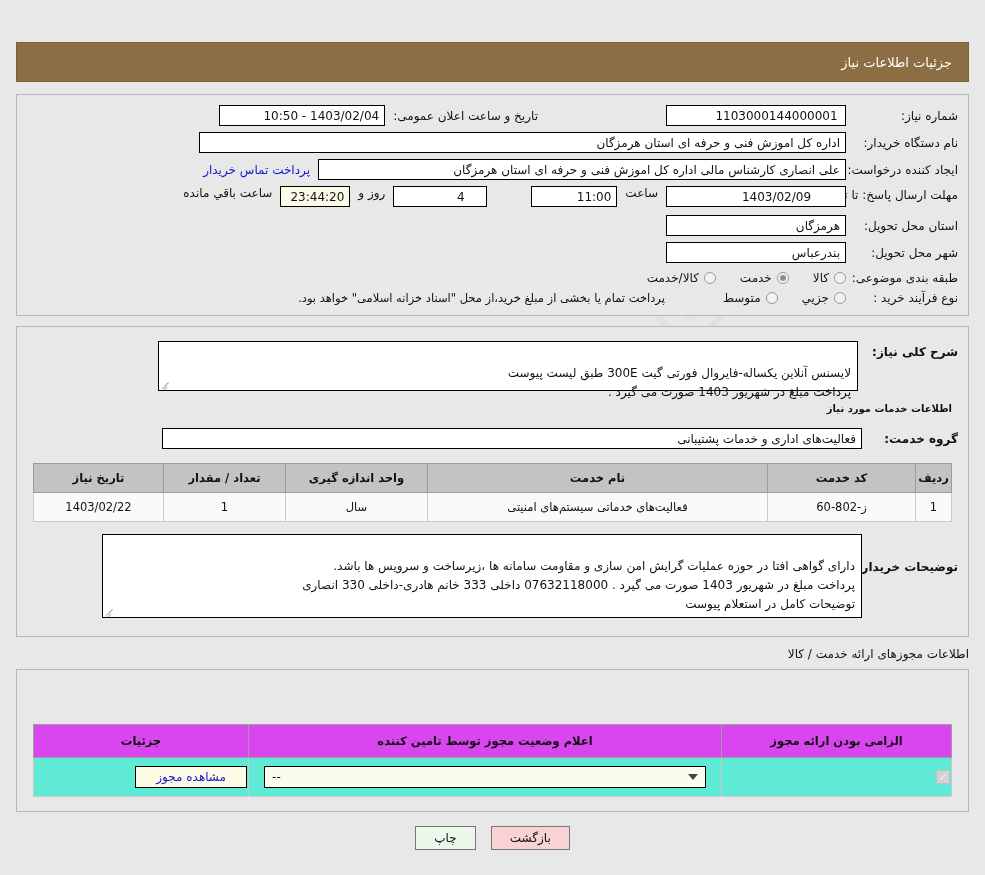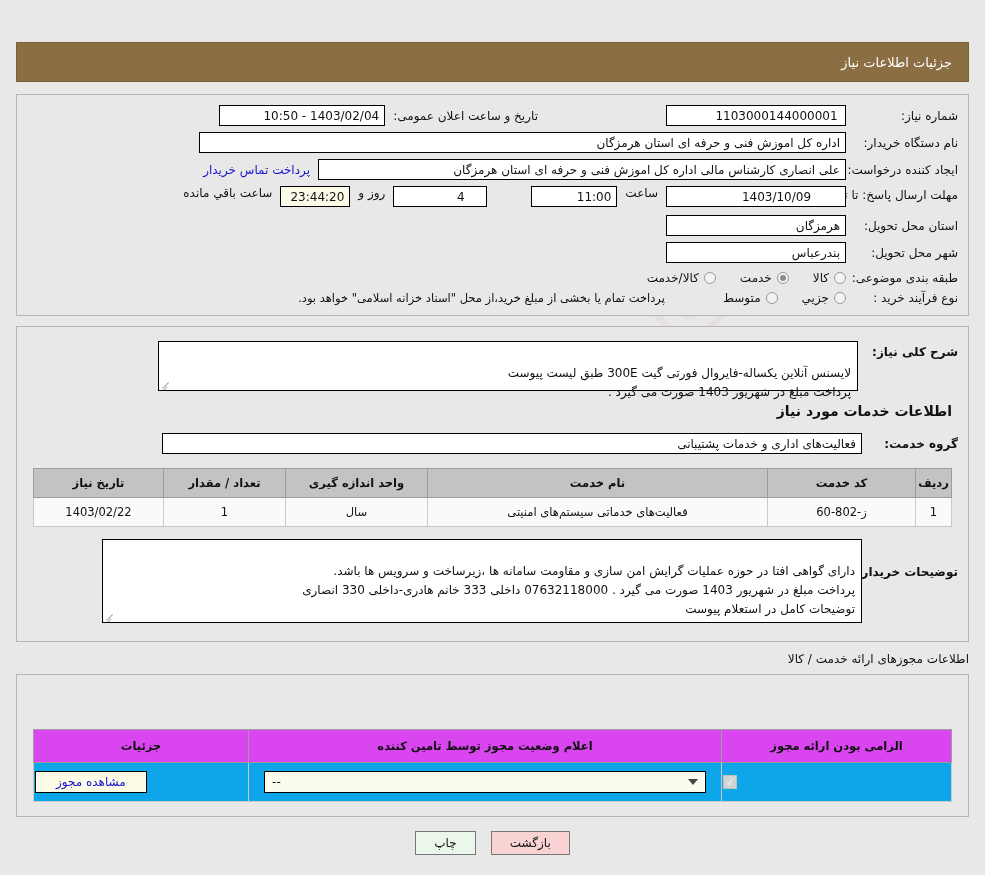--- a/index.html
+++ b/index.html
@@ -128,21 +128,21 @@
   .ta .grip {
     position: absolute; left: 2px; bottom: 1px;
     width: 10px; height: 10px; opacity: .55;
   }
   .ta .grip::before, .ta .grip::after {
     content:""; position:absolute; background:#555; height:1px; transform: rotate(-45deg);
   }
   .ta .grip::before { width: 9px; left: 0; top: 6px; }
   .ta .grip::after  { width: 5px; left: 2px; top: 9px; }
 
-  .section-title { font-size: 14px; font-weight: bold; margin: 12px 0 6px 0; text-align: right; }
+  .section-title { font-size: 10px; font-weight: bold; margin: 12px 0 6px 0; text-align: right; }
   .panel-caption { font-size: 12px; margin: 10px 16px 0 16px; text-align: right; }
 
   
   table.grid {
     border-collapse: collapse;
     width: 100%;
     font-size: 12px;
     background: #fff;
     table-layout: fixed;
   }
@@ -162,22 +162,22 @@
     font-size: 11.5px;
   }
 
   
   table.grid2 { border-collapse: collapse; width: 100%; font-size: 12px; table-layout: fixed; }
   table.grid2 th {
     background: #d946ef; border: 1px solid #9d9d9d;
     height: 30px; font-size: 11.5px; font-weight: bold;
   }
   table.grid2 td {
-    background: #0ea5e9; border: 1px solid #c9c9c9;
-    height: 36px; text-align: left;
+    background: #5eead4; border: 1px solid #c9c9c9;
+    height: 36px; text-align: right;
   }
   .sel {
     background: #fcfcee; border: 1px solid #000;
     height: 22px; line-height: 22px; width: 94%;
     display: flex; align-items: center; justify-content: space-between;
     padding: 0 7px; box-sizing: border-box; margin: 0 auto;
     font-size: 12px;
   }
   .chev { width: 0; height: 0; border-left: 5px solid transparent; border-right: 5px solid transparent; border-top: 6px solid #444; }
   .btn-cream {
@@ -231,21 +231,21 @@
     </div>
 
     <div class="row">
       <div class="lbl w1">ایجاد کننده درخواست:</div>
       <div class="fld" style="width:528px">علی انصاری کارشناس مالی اداره کل اموزش فنی و حرفه ای استان هرمزگان</div>
       <div class="link" style="margin-right:8px">پرداخت تماس خریدار</div>
     </div>
 
     <div class="row" style="align-items:flex-start">
       <div class="lbl w1" style="line-height:15px;padding-top:2px">مهلت ارسال پاسخ: تا تاریخ:</div>
-      <div class="fld center" style="width:180px">1403/10/09</div>
+      <div class="fld center" style="width:180px">1403/02/09</div>
       <div class="inline-lbl">ساعت</div>
       <div class="fld center" style="width:86px">11:00</div>
       <div class="fld center" style="width:94px;margin-right:44px">4</div>
       <div class="inline-lbl">روز و</div>
       <div class="fld center cream" style="width:70px">23:44:20</div>
       <div class="inline-lbl">ساعت باقي مانده</div>
     </div>
 
     <div class="row" style="margin-top:8px">
       <div class="lbl w1">استان محل تحویل:</div>

